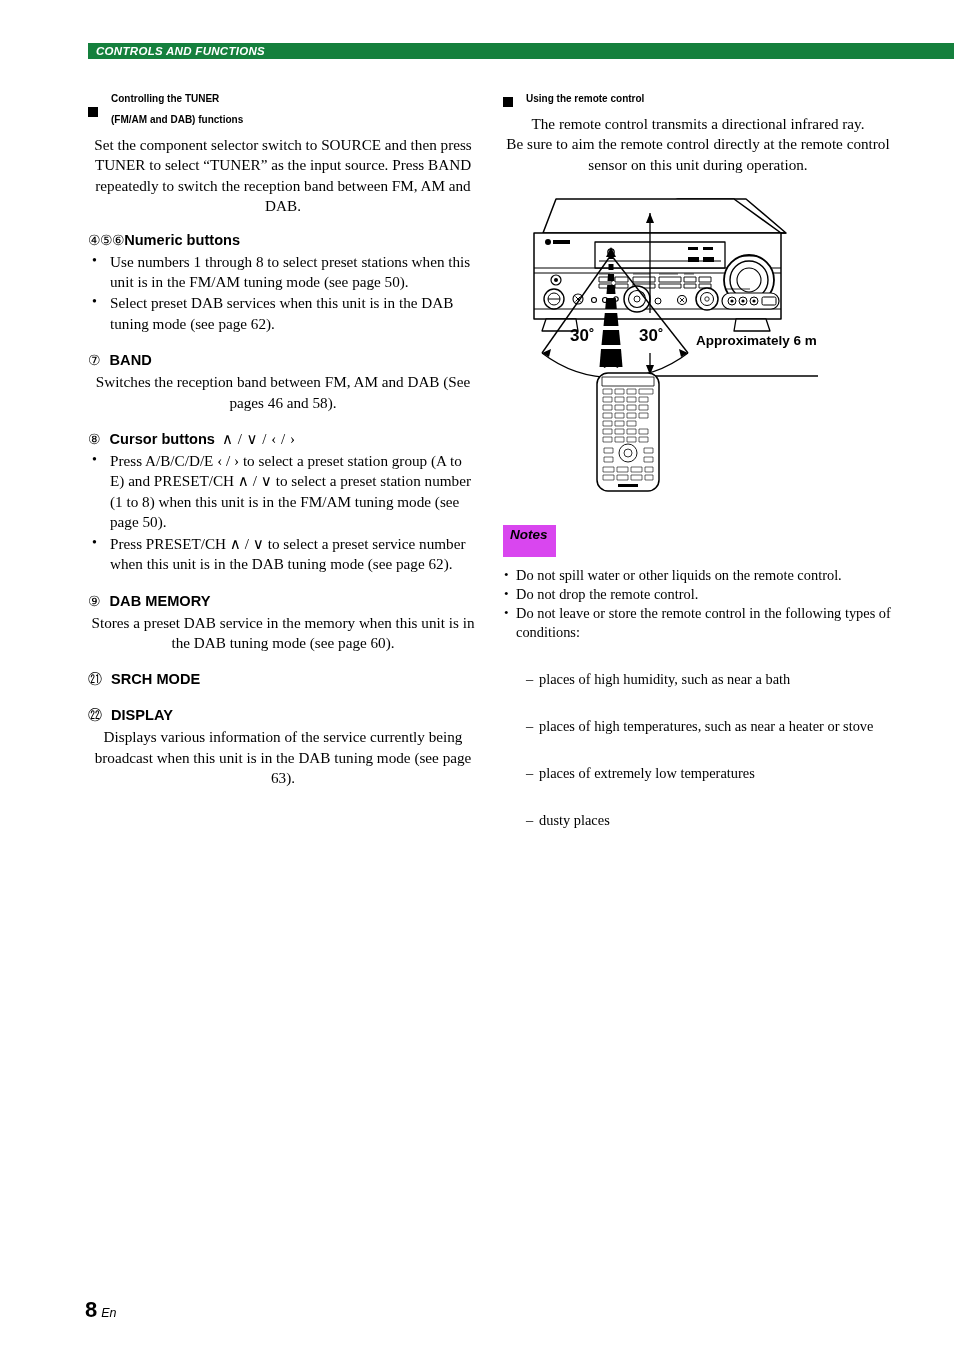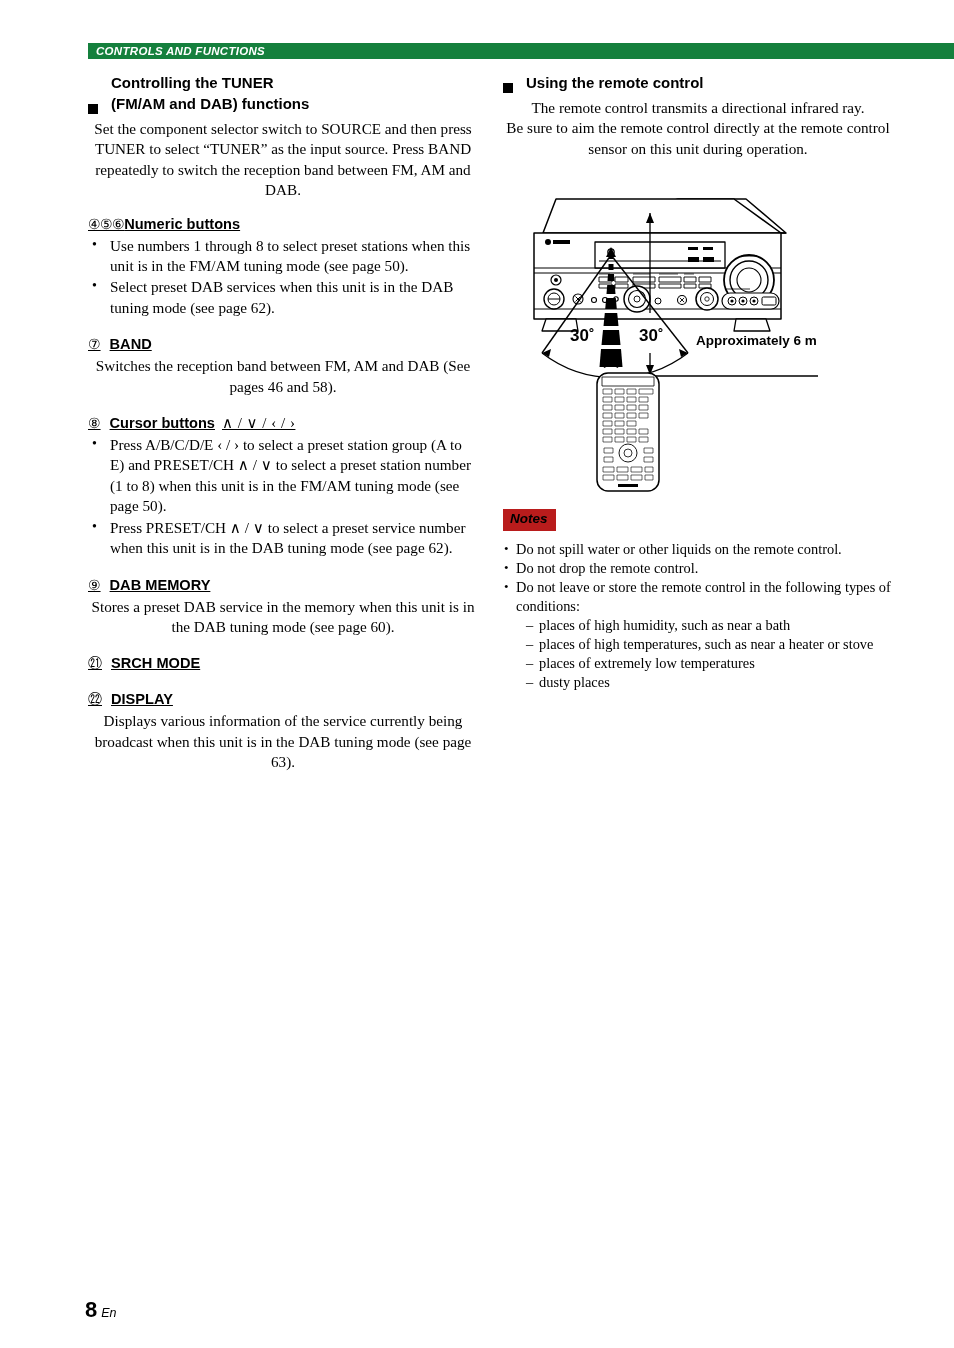--- a/index.html
+++ b/index.html
@@ -22,24 +22,24 @@
     font-style:italic;font-weight:bold;font-size:11.5px;
     letter-spacing:.3px;color:#fff;line-height:16px;
   }
 
   
   .col-left{position:absolute;left:88px;top:72px;width:390px;}
   .col-right{position:absolute;left:503px;top:72px;width:390px;}
 
   
   .sec-head{
-    display:flex;align-items:flex-end;
-    font-family:"Liberation Sans", sans-serif;
-    font-weight:bold;font-size:15px;line-height:21px;
-    margin:0 0 5px 0;
+    display:flex;align-items:center;
+    font-family:"Liberation Sans", sans-serif;
+    font-weight:bold;font-size:10px;line-height:21px;
+    margin:16px 0 5px 0;
   }
   .sq{
     display:inline-block;width:10px;height:10px;background:#000;
     margin-top:6px;margin-right:13px;flex:0 0 auto;
   }
   .sec-head .htxt{display:block;}
   .sec-head .htxt .l2{display:block;}
 
   
   p.body{
@@ -49,21 +49,20 @@
   }
   p.body + .item{margin-top:14px;}
 
   
   .item{margin-top:17px;}
   .item-title{
     font-family:"Liberation Sans", sans-serif;
     font-weight:bold;font-size:14.6px;line-height:19px;
     display:flex;align-items:flex-start;white-space:nowrap;
     margin-bottom:2px;
-    text-decoration:underline;
   }
   .num{
     font-family:"Liberation Serif", serif;
     font-weight:normal;font-size:14px;
   }
   .num.pack{letter-spacing:-.5px;}
   .item-title .lbl{margin-left:0;}
   .item-title .lbl.sp{margin-left:9px;}
   .glyphs{
     font-family:"Liberation Serif", serif;
@@ -76,37 +75,37 @@
     position:relative;padding-left:22px;
     font-size:15.2px;line-height:20.4px;margin-bottom:1px;
   }
   ul.bl > li:before{
     content:"\2022";position:absolute;left:4px;top:-1px;font-size:14px;
   }
 
   
   .notes-wrap{margin-top:18px;}
   .notes-title{
-    display:inline-block;background:#b91c1c;
+    display:inline-block;background:#d946ef;
     font-family:"Liberation Sans", sans-serif;
     font-style:italic;font-weight:bold;font-size:13.5px;
-    padding:2px 8px 5px 7px;line-height:15px;
+    padding:2px 8px 15px 7px;line-height:15px;
   }
   ul.notes{list-style:none;margin:9px 0 0 0;padding:0;}
   ul.notes > li{
     position:relative;padding-left:13px;
     font-size:14.4px;line-height:19px;
   }
   ul.notes > li:before{
     content:"\2022";position:absolute;left:1px;top:-1px;font-size:13px;
   }
   ul.dash{list-style:none;margin:0;padding:0 0 0 10px;}
   ul.dash > li{
     position:relative;padding-left:13px;
-    font-size:14.4px;line-height:19px;
+    font-size:14.4px;line-height:19px;margin-top:28px;
   }
   ul.dash > li:before{
     content:"\2013";position:absolute;left:0;top:0;
   }
 
   
   .figure{position:absolute;left:498px;top:185px;width:400px;height:310px;}
   .figure svg{display:block;}
   .fig-label{
     position:absolute;

